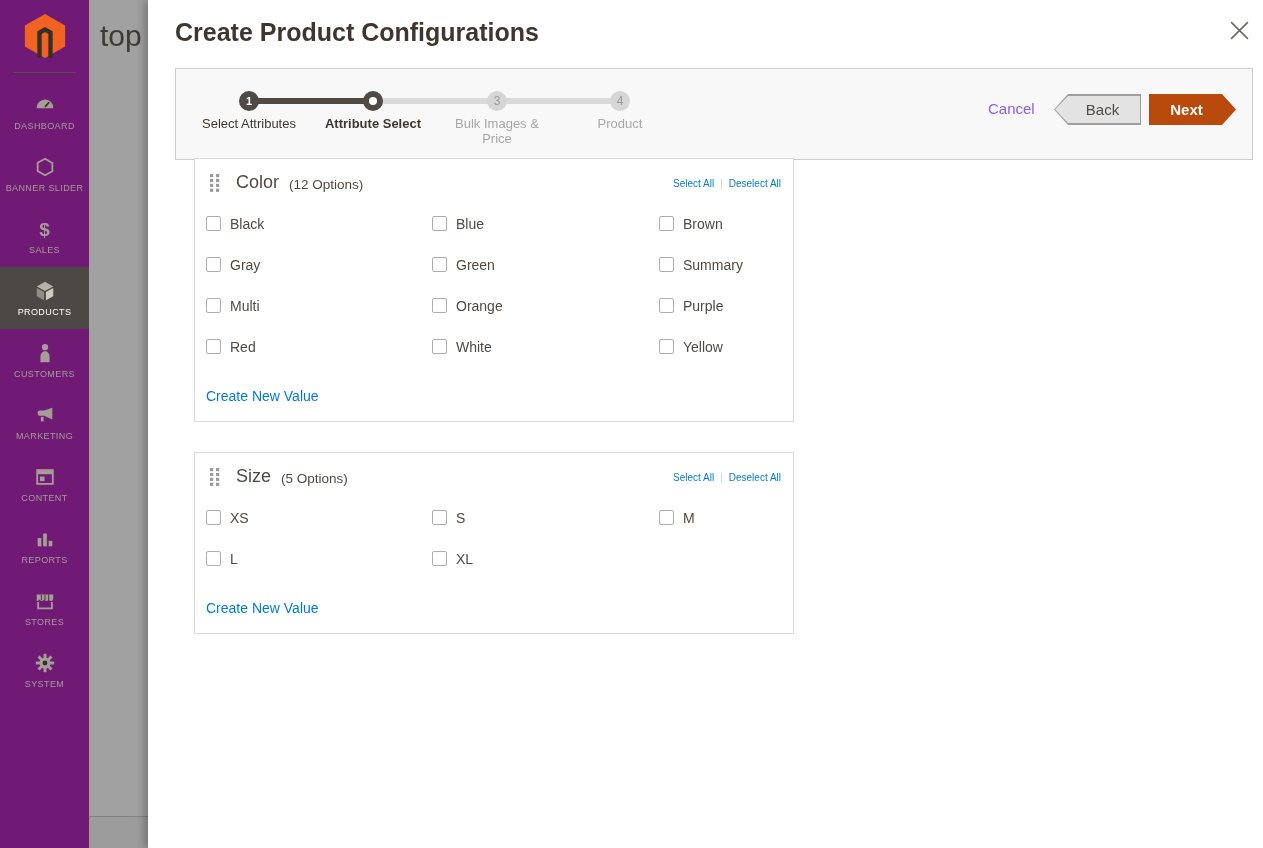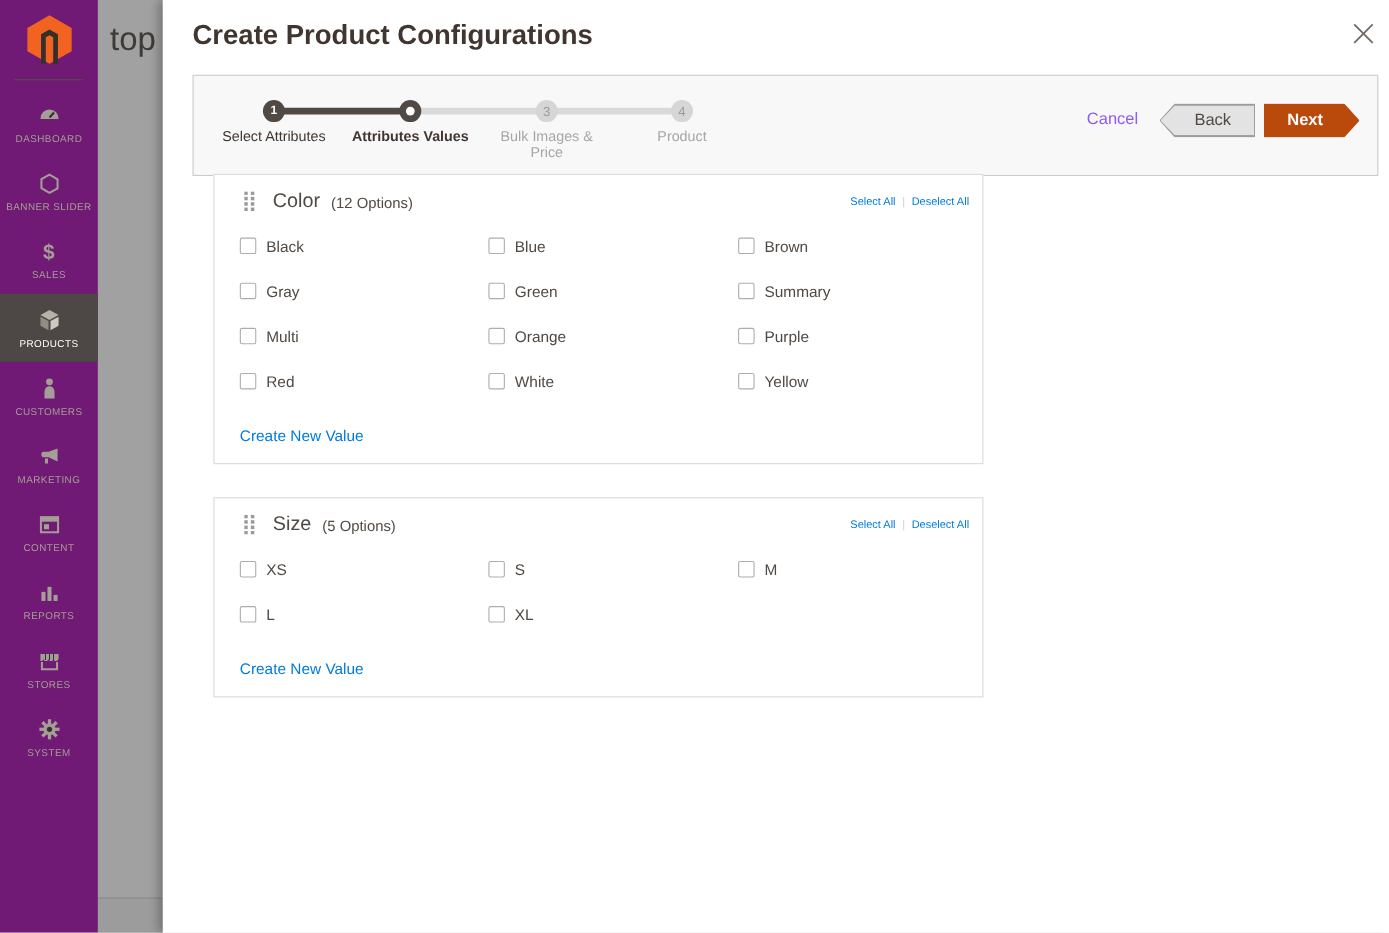--- a/index.html
+++ b/index.html
@@ -53,21 +53,21 @@
               font-size:15px; color:#514943; }
   .btn-next { position:absolute; left:973px; top:25px; width:87px; height:31px; cursor:pointer; border:none;
               clip-path:polygon(0 0, calc(100% - 14px) 0, 100% 50%, calc(100% - 14px) 100%, 0 100%);
               background:#b94a0c; color:#ffffff; font-weight:bold; font-size:15px;
               display:flex; align-items:center; justify-content:center; padding-right:12px; }
 
   
   .step-heading { font-size:26px; font-weight:400; color:#41362f; margin:33px 0 0 46px; }
   .step-desc { font-size:14px; color:#514943; margin:11px 0 0 46px; }
 
-  .attr-card { position:relative; width:700px; margin-left:46px; border:1px solid #dadada; background:#fff;padding-left:12px; }
+  .attr-card { position:relative; width:600px; margin-left:46px; border:1px solid #dadada; background:#fff; }
   .attr-card.color-card { margin-top:20px; height:264px; }
   .attr-card.size-card  { margin-top:30px; height:182px; }
   .card-header { display:flex; align-items:center; padding:13px 12px 0 15px; }
   .card-title { font-size:18px; color:#514943; margin-left:15px; }
   .card-count { font-size:13.5px; color:#514943; margin-left:10px; padding-top:3px; }
   .card-links { margin-left:auto; font-size:10px; padding-top:2px; }
   .card-links a { color:#007bdb; text-decoration:none; cursor:pointer; }
   .card-links .sep { color:#cfcfcf; margin:0 6px; }
   .drag-handle { cursor:grab; display:flex; }
 
@@ -231,21 +231,21 @@
       <span class="dot"></span>
     </div>
     <div class="step-circle c3 upcoming">
       <span>3</span>
     </div>
     <div class="step-circle c4 upcoming">
       <span>4</span>
     </div>
 
     <div class="step-label s1">Select Attributes</div>
-    <div class="step-label s2">Attributes Values</div>
+    <div class="step-label s2">Attribute Select</div>
     <div class="step-label s3">Bulk Images &amp; Price</div>
     <div class="step-label s4">Product</div>
 
     <a class="cancel-link">Cancel</a>
     <div class="btn-back">
       <span class="inner">Back</span>
     </div>
     <button class="btn-next">Next</button>
   </div>
 

